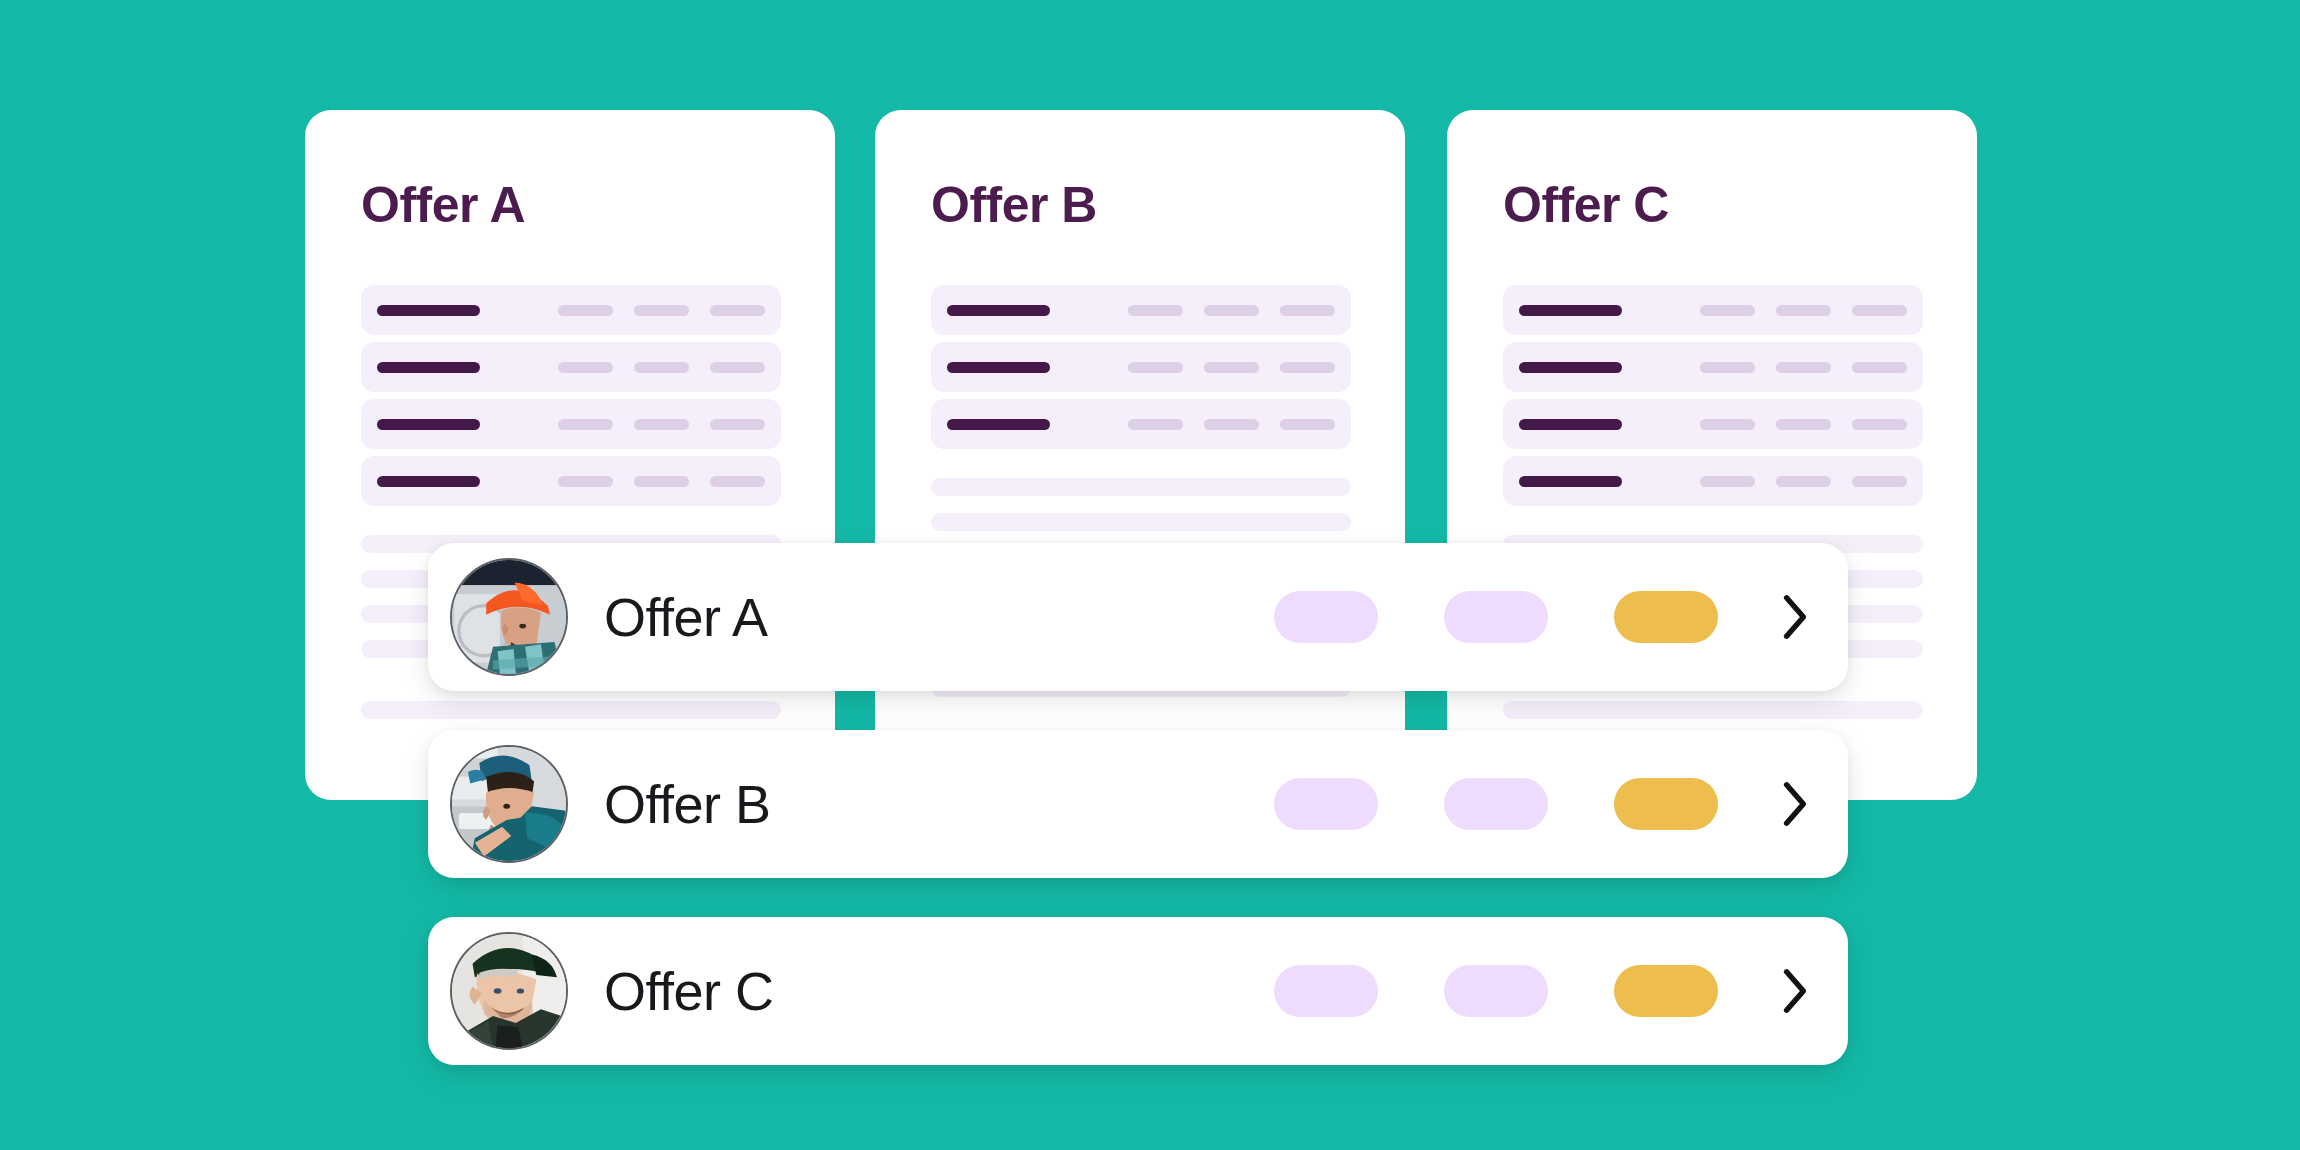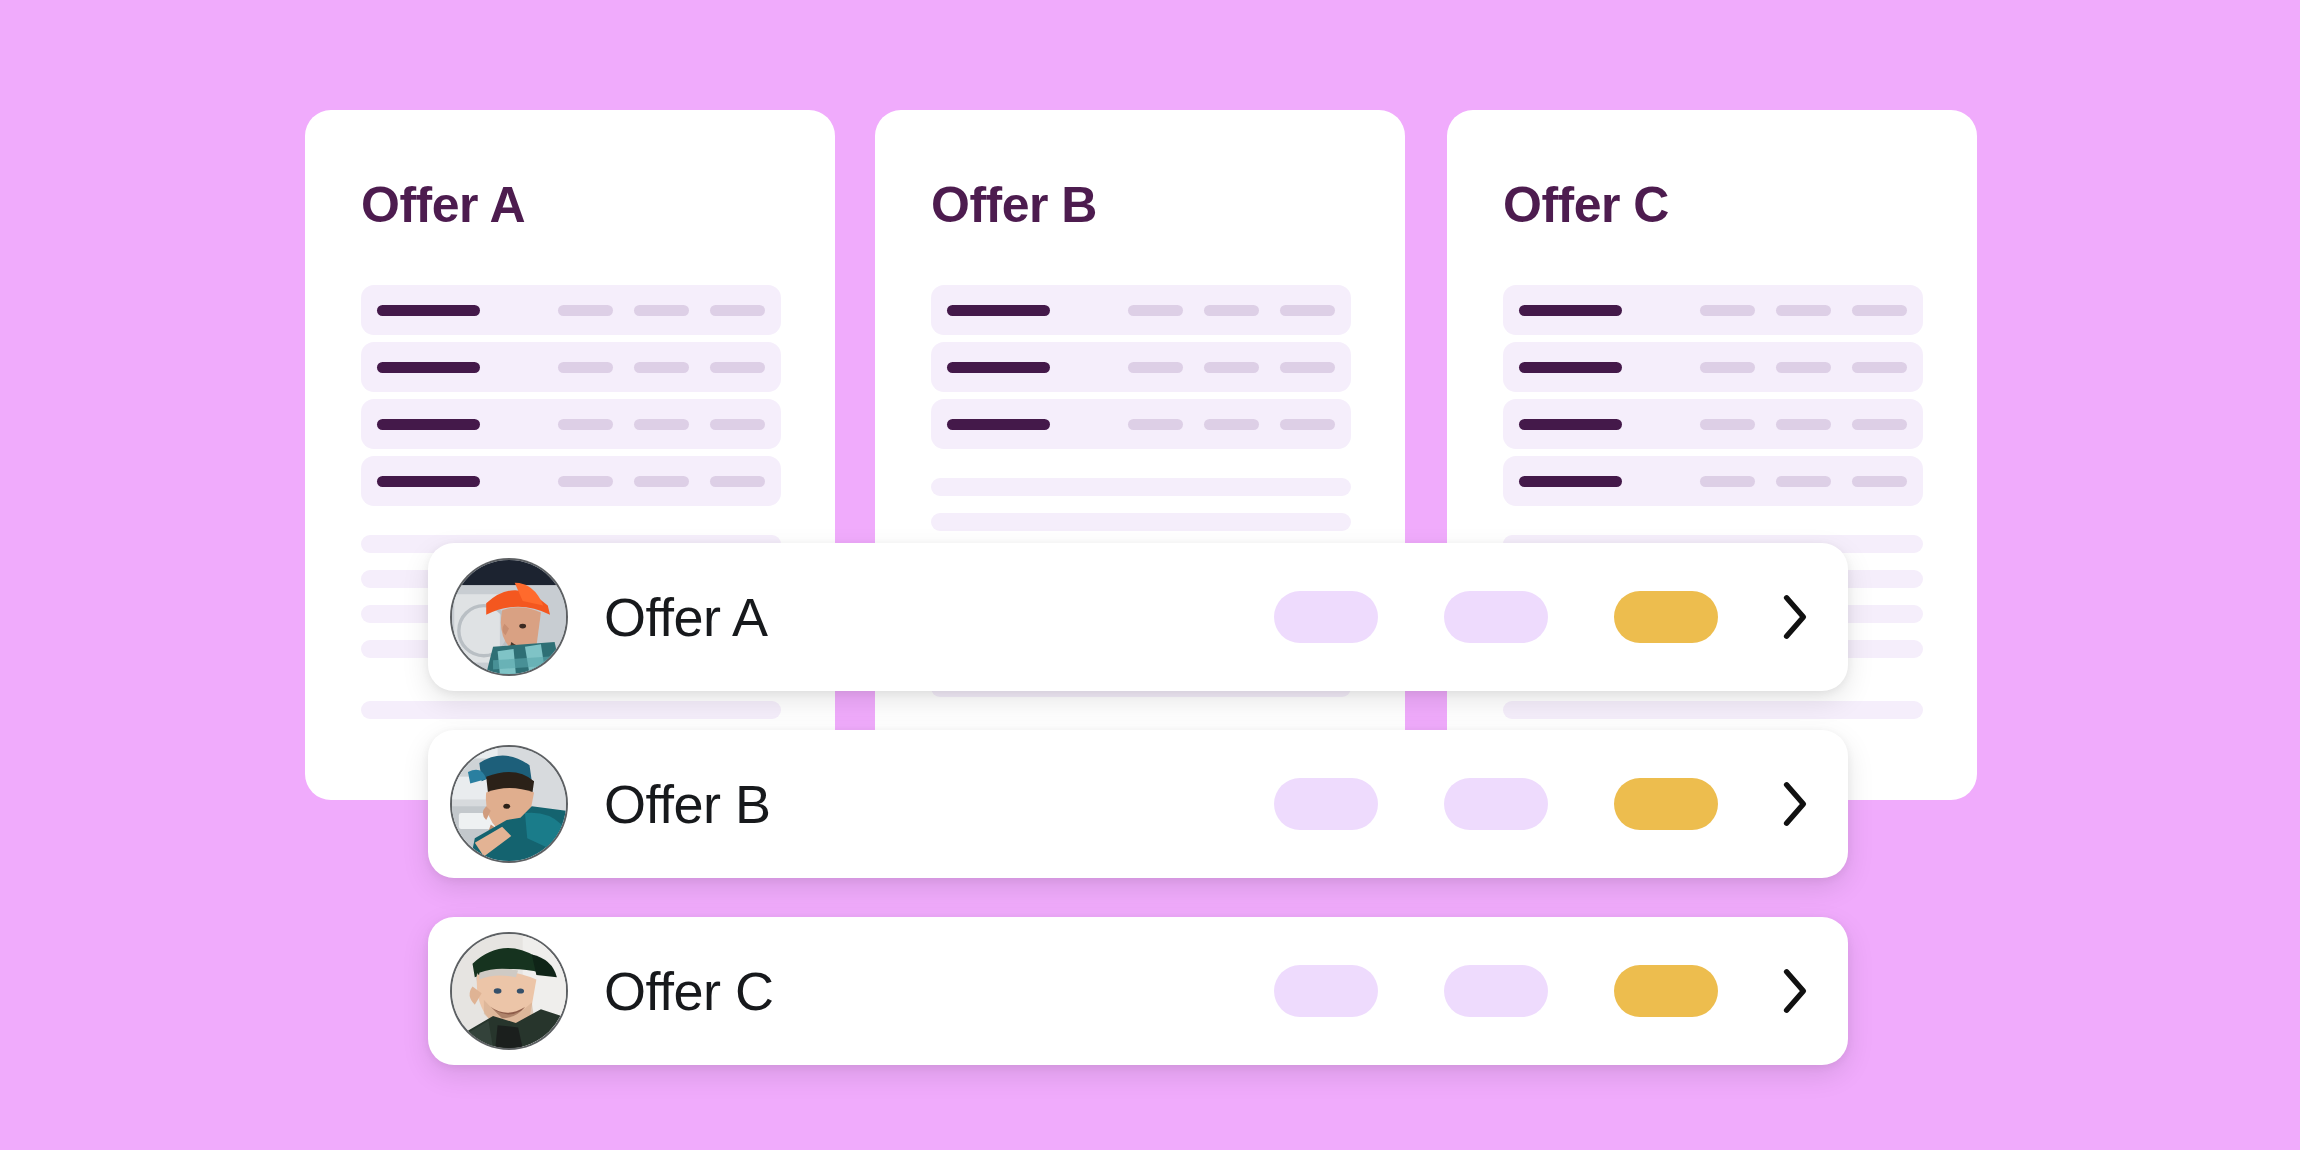--- a/index.html
+++ b/index.html
@@ -9,21 +9,21 @@
     height: 1150px;
     background: #000000;
     overflow: hidden;
     font-family: "Liberation Sans", sans-serif;
   }
 
   #stage {
     position: relative;
     width: 2300px;
     height: 1150px;
-    background: #f0abfc;
+    background: #14b8a6;
   }
 
   
   .offer-card {
     position: absolute;
     top: 110px;
     height: 690px;
     background: #ffffff;
     border-radius: 26px;
     overflow: hidden;

